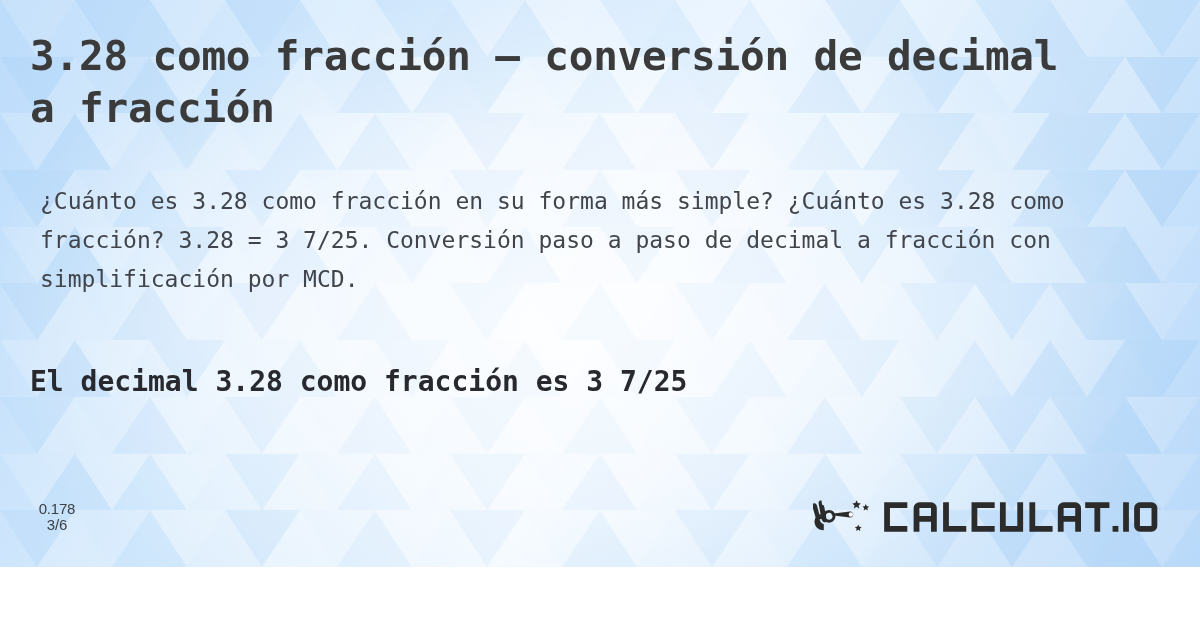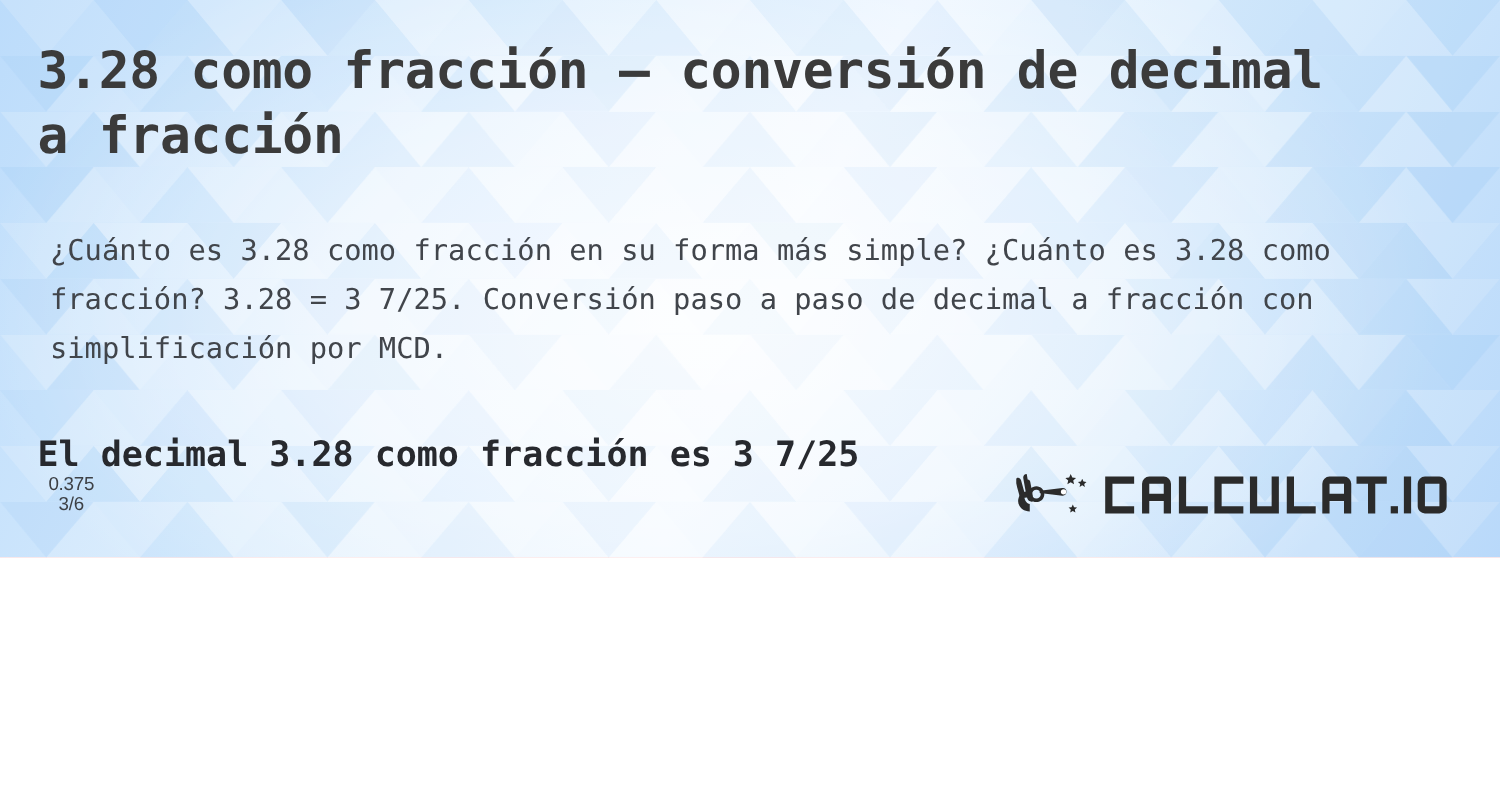--- a/index.html
+++ b/index.html
@@ -8,23 +8,23 @@
     padding: 0;
     background: #ffffff;
   }
   body {
     font-family: "DejaVu Sans Mono", monospace;
   }
 
   .og-card {
     position: relative;
     width: 1200px;
-    height: 446px;
+    height: 567px;
     overflow: hidden;
-    background: #fca5a5;
+    background: #14b8a6;
     box-sizing: border-box;
     text-decoration: underline;
   }
 
   
   .bg-layer {
     position: absolute;
     inset: 0;
     width: 100%;
     height: 100%;
@@ -75,21 +75,21 @@
     font-size: 23px;
     line-height: 39px;
     color: #41454b;
   }
 
   .answer {
     margin: 0;
     padding: 0;
     position: absolute;
     left: 30px;
-    top: 345px;
+    top: 363px;
     font-family: "DejaVu Sans Mono", monospace;
     font-weight: 700;
     font-size: 28px;
     line-height: 38px;
     color: #27292e;
     white-space: nowrap;
   }
 
   
   .footer {
@@ -503,21 +503,21 @@
     <p class="lede">¿Cuánto es 3.28 como fracción en su forma más simple? ¿Cuánto es 3.28 como fracción? 3.28 = 3 7/25. Conversión paso a paso de decimal a fracción con simplificación por MCD.</p>
 
     <p class="answer">El decimal 3.28 como fracción es 3 7/25</p>
   </div>
 
   <div class="footer">
 
     <div class="footer-left">
 
       <div class="frac-icon">
-        <span class="dec">0.375</span>
+        <span class="dec">0.178</span>
         <span class="fra">3/6</span>
       </div>
 
     </div>
 
     <div class="brand">
 
       <svg class="brand-mark" viewBox="0 0 74 52" aria-hidden="true">
         <g fill="#2b2b2b">
 

